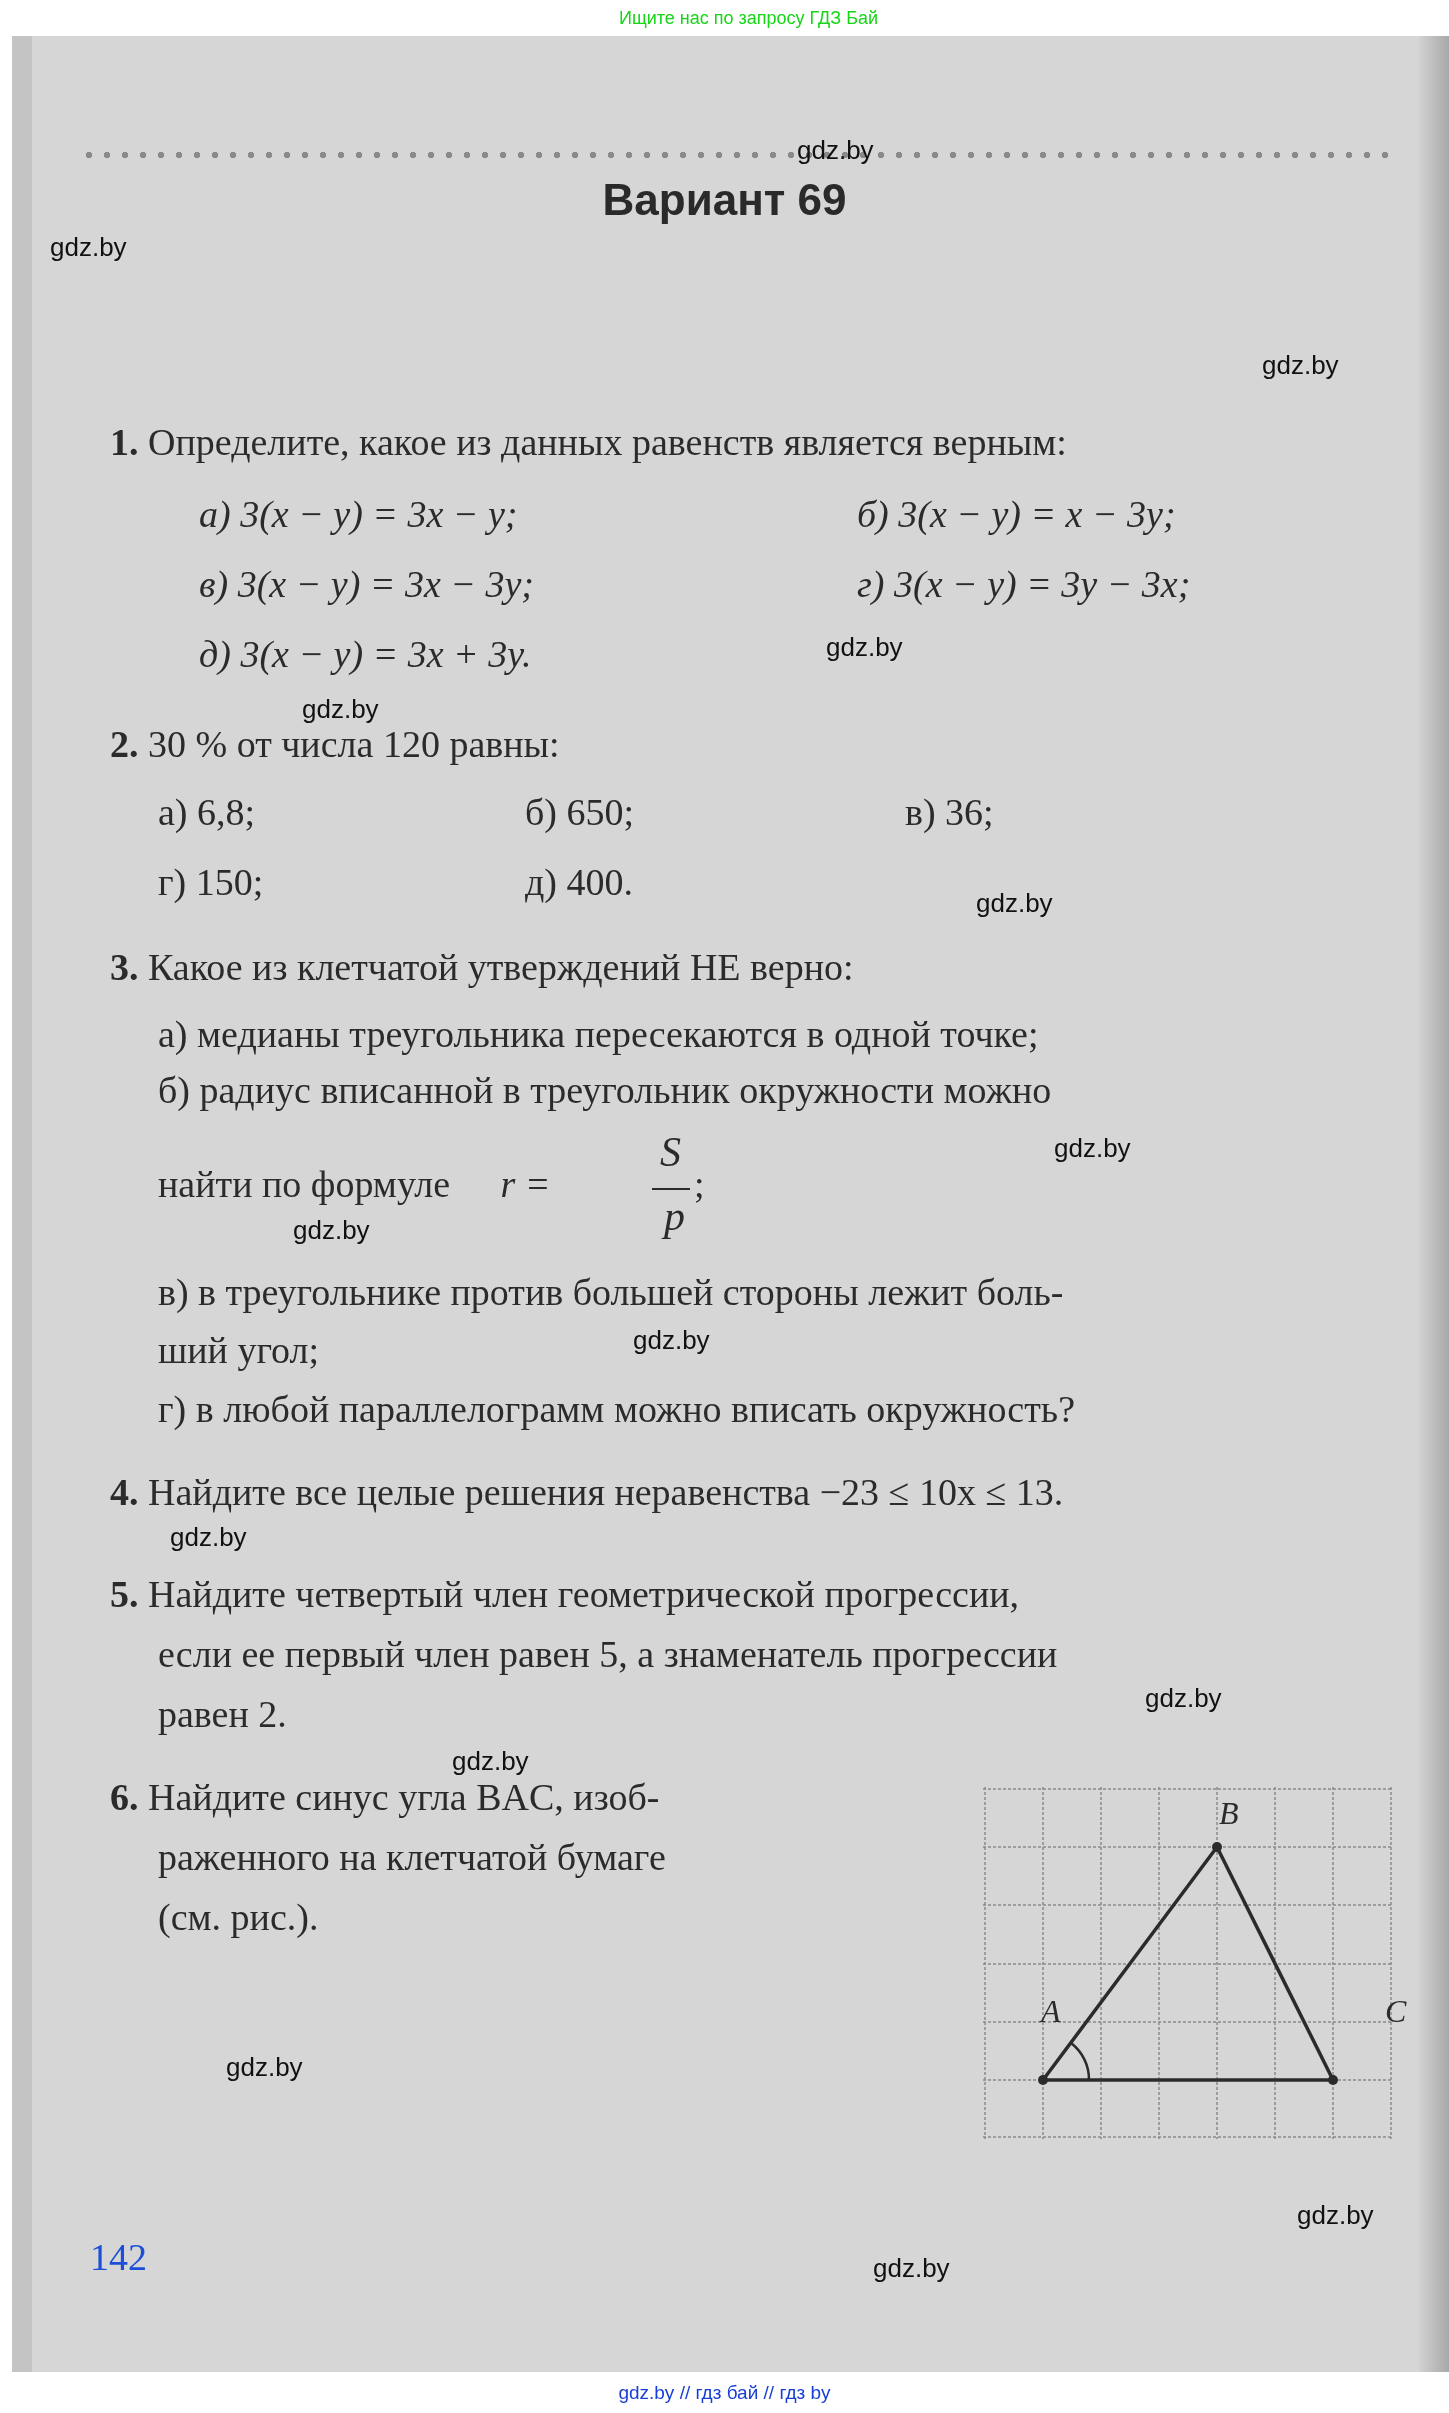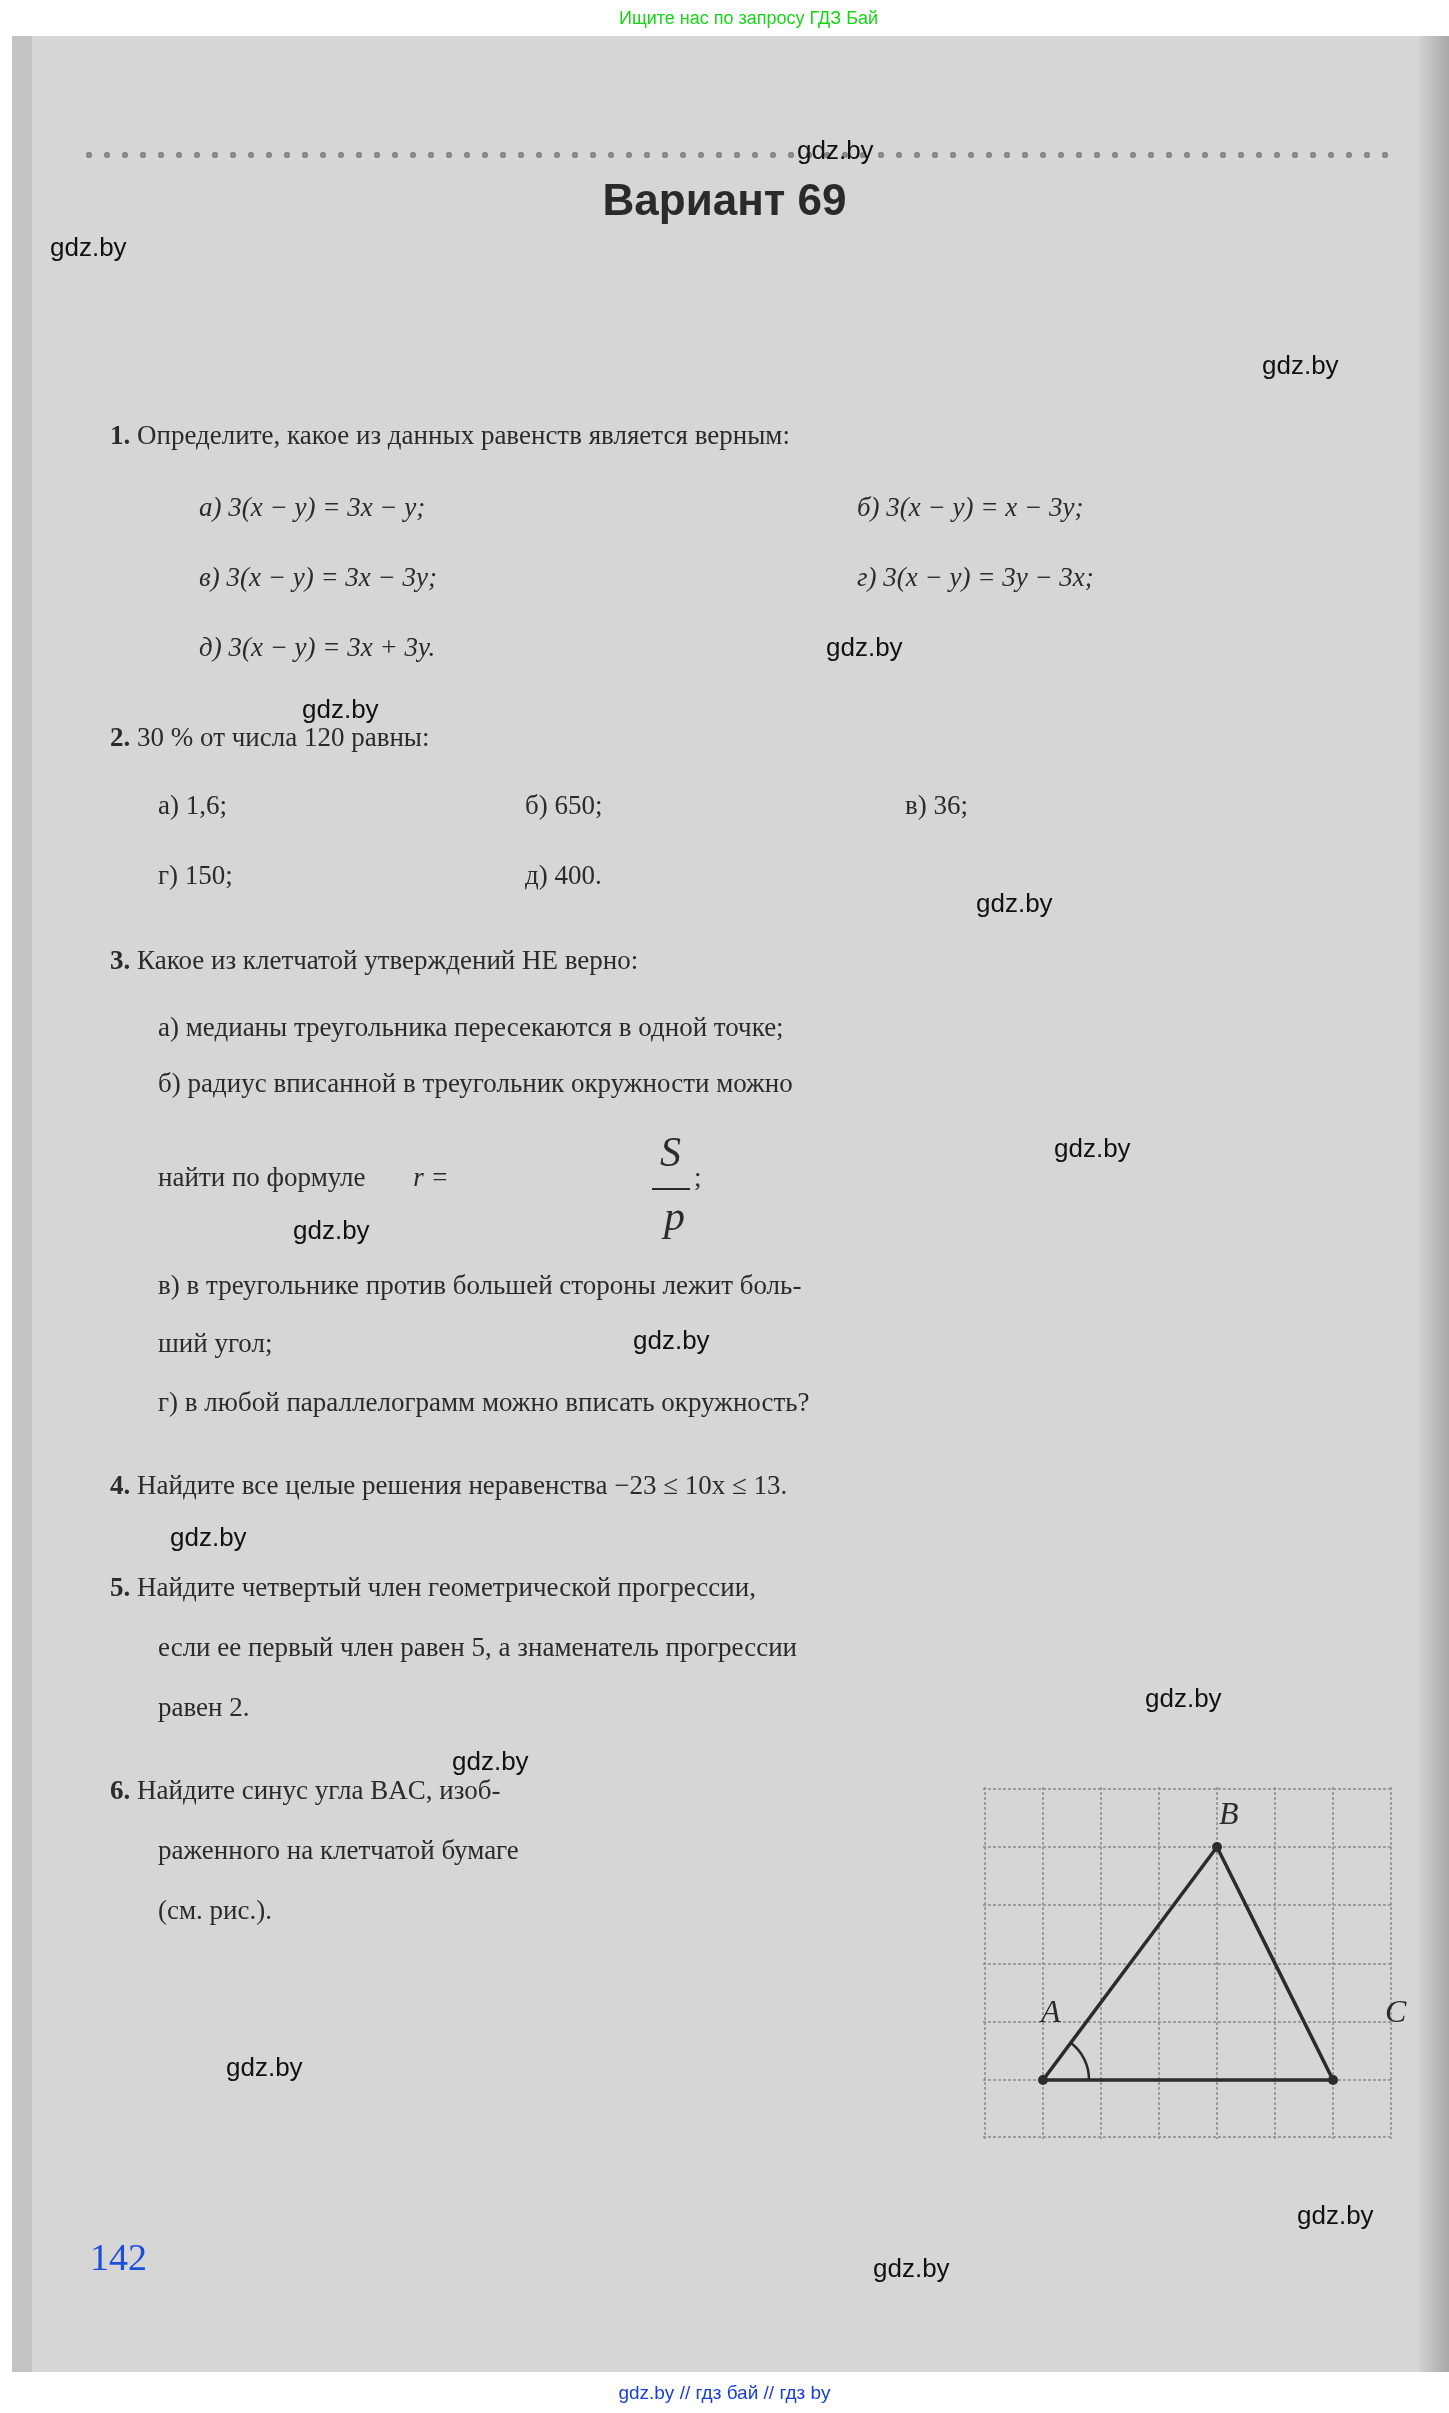--- a/index.html
+++ b/index.html
@@ -5,21 +5,21 @@
   html, body { margin:0; padding:0; }
   body { width:1449px; height:2413px; background:#ffffff; position:relative; overflow:hidden; font-family:"Liberation Serif", serif; }
   .top-banner { position:absolute; top:0; left:0; width:1449px; height:36px; text-align:center; color:#16d616; font-family:"Liberation Sans", sans-serif; font-size:18px; line-height:36px;padding-left:24px; }
   .bottom-banner { position:absolute; top:2372px; left:0; width:1449px; height:41px; text-align:center; color:#1a3fd6; font-family:"Liberation Sans", sans-serif; font-size:19px; line-height:41px; }
   .page { position:absolute; top:36px; left:12px; width:1437px; height:2336px; background:#d6d6d6; }
   .page .edge { position:absolute; right:0; top:0; width:30px; height:100%; background:linear-gradient(to right,#d2d2d2,#a8a8a8); }
   .page .leftedge { position:absolute; left:0; top:0; width:20px; height:100%; background:#c4c4c4; }
   .dots { position:absolute; top:150px; left:80px; width:1320px; height:10px; background-image:radial-gradient(circle,#8a8a8a 3px,transparent 3.5px); background-size:18px 10px; }
   .title { position:absolute; top:175px; left:0; width:1449px; text-align:center; font-family:"Liberation Sans", sans-serif; font-weight:bold; font-size:44px; color:#2a2a2a; }
   .wm { position:absolute; font-family:"Liberation Sans", sans-serif; font-size:26px; color:#111; }
-  .t { position:absolute; font-size:27px; color:#2b2b2b; white-space:nowrap; }
+  .t { position:absolute; font-size:38px; color:#2b2b2b; white-space:nowrap; }
   .num { font-weight:bold; }
   .math { font-style:italic;margin-left:41px; }
   .frac { position:absolute; font-size:42px; font-style:italic; color:#2b2b2b; }
   .fracbar { position:absolute; height:2px; background:#2b2b2b; }
   .pagenum { position:absolute; top:2235px; left:90px; font-size:38px; color:#1d4ed8; }
   .fig { position:absolute; left:983px; top:1787px; width:410px; height:352px; }
 </style>
 </head>
 <body>
 
@@ -56,21 +56,21 @@
 <div class="t math" style="top:492px;left:158px"><span>а)</span> <span>3(x − y) = 3x − y;</span></div>
 <div class="t math" style="top:492px;left:816px"><span>б)</span> <span>3(x − y) = x − 3y;</span></div>
 <div class="t math" style="top:562px;left:158px"><span>в)</span> <span>3(x − y) = 3x − 3y;</span></div>
 <div class="t math" style="top:562px;left:816px"><span>г)</span> <span>3(x − y) = 3y − 3x;</span></div>
 <div class="t math" style="top:632px;left:158px"><span>д)</span> <span>3(x − y) = 3x + 3y.</span></div>
 
 <div class="t" style="top:722px;left:110px">
   <span class="num">2.</span>
   <span>30 %  от числа 120 равны:</span>
 </div>
-<div class="t" style="top:790px;left:158px"><span>а)</span> <span>1,6;</span></div>
+<div class="t" style="top:790px;left:158px"><span>а)</span> <span>6,8;</span></div>
 <div class="t" style="top:790px;left:525px"><span>б)</span> <span>650;</span></div>
 <div class="t" style="top:790px;left:905px"><span>в)</span> <span>36;</span></div>
 <div class="t" style="top:860px;left:158px"><span>г)</span> <span>150;</span></div>
 <div class="t" style="top:860px;left:525px"><span>д)</span> <span>400.</span></div>
 
 <div class="t" style="top:945px;left:110px">
   <span class="num">3.</span>
   <span>Какое из клетчатой утверждений НЕ верно:</span>
 </div>
 <div class="t" style="top:1012px;left:158px"><span>а)</span> <span>медианы треугольника пересекаются в одной точке;</span></div>

